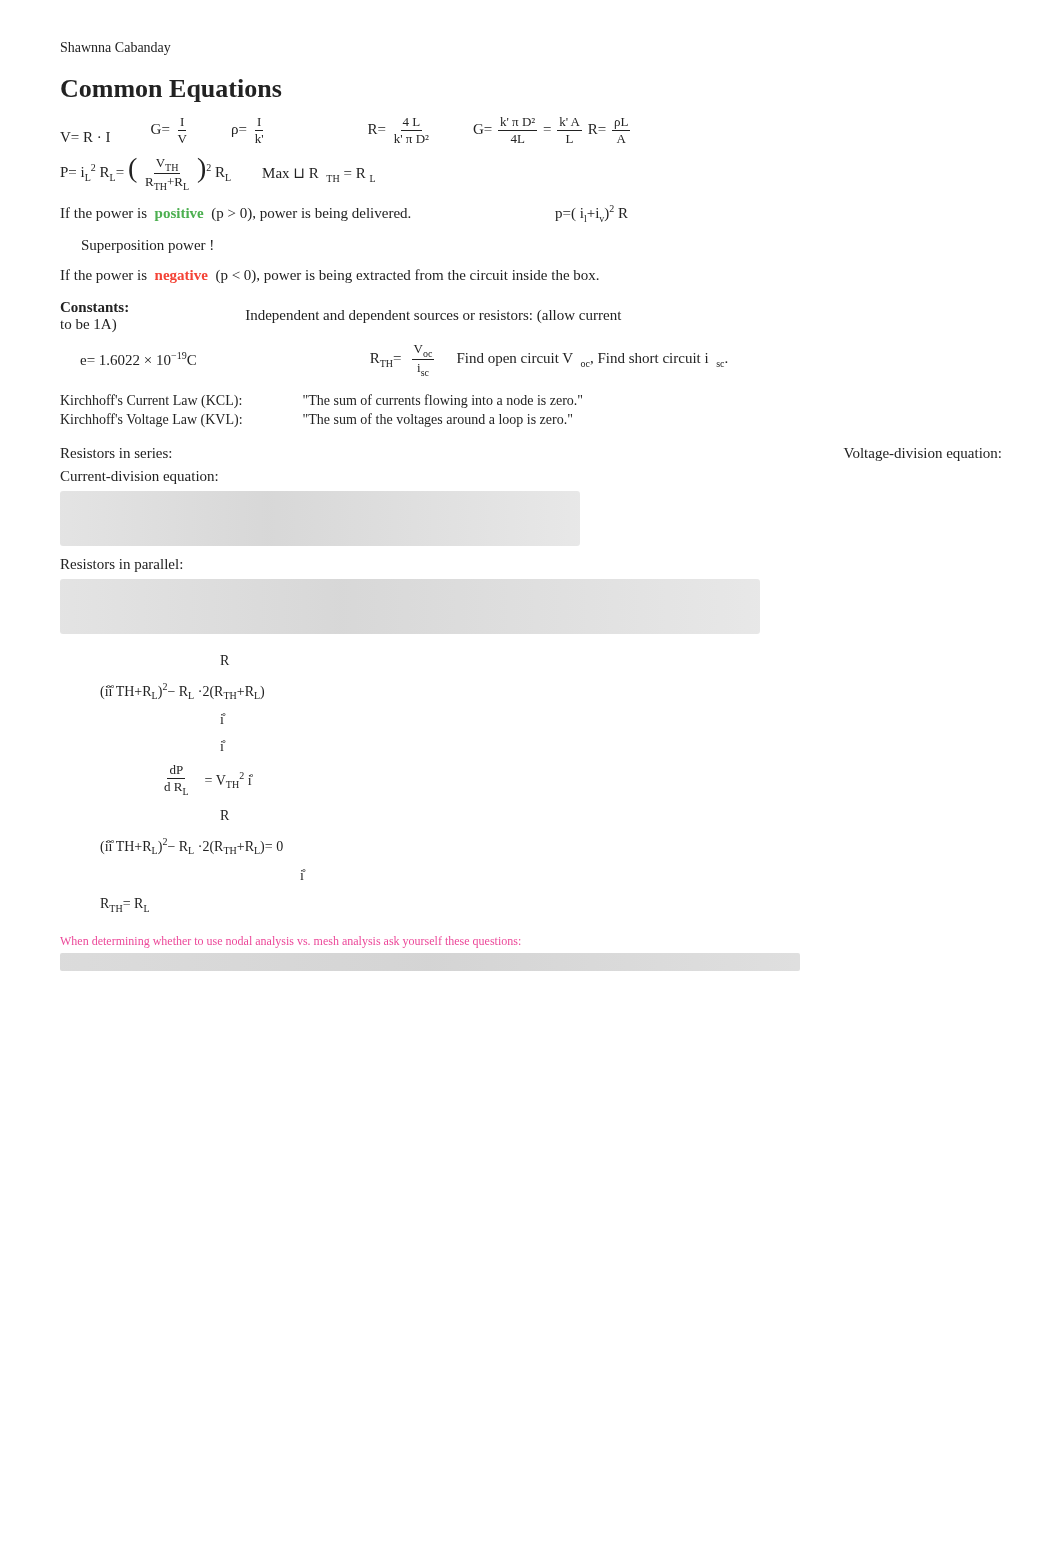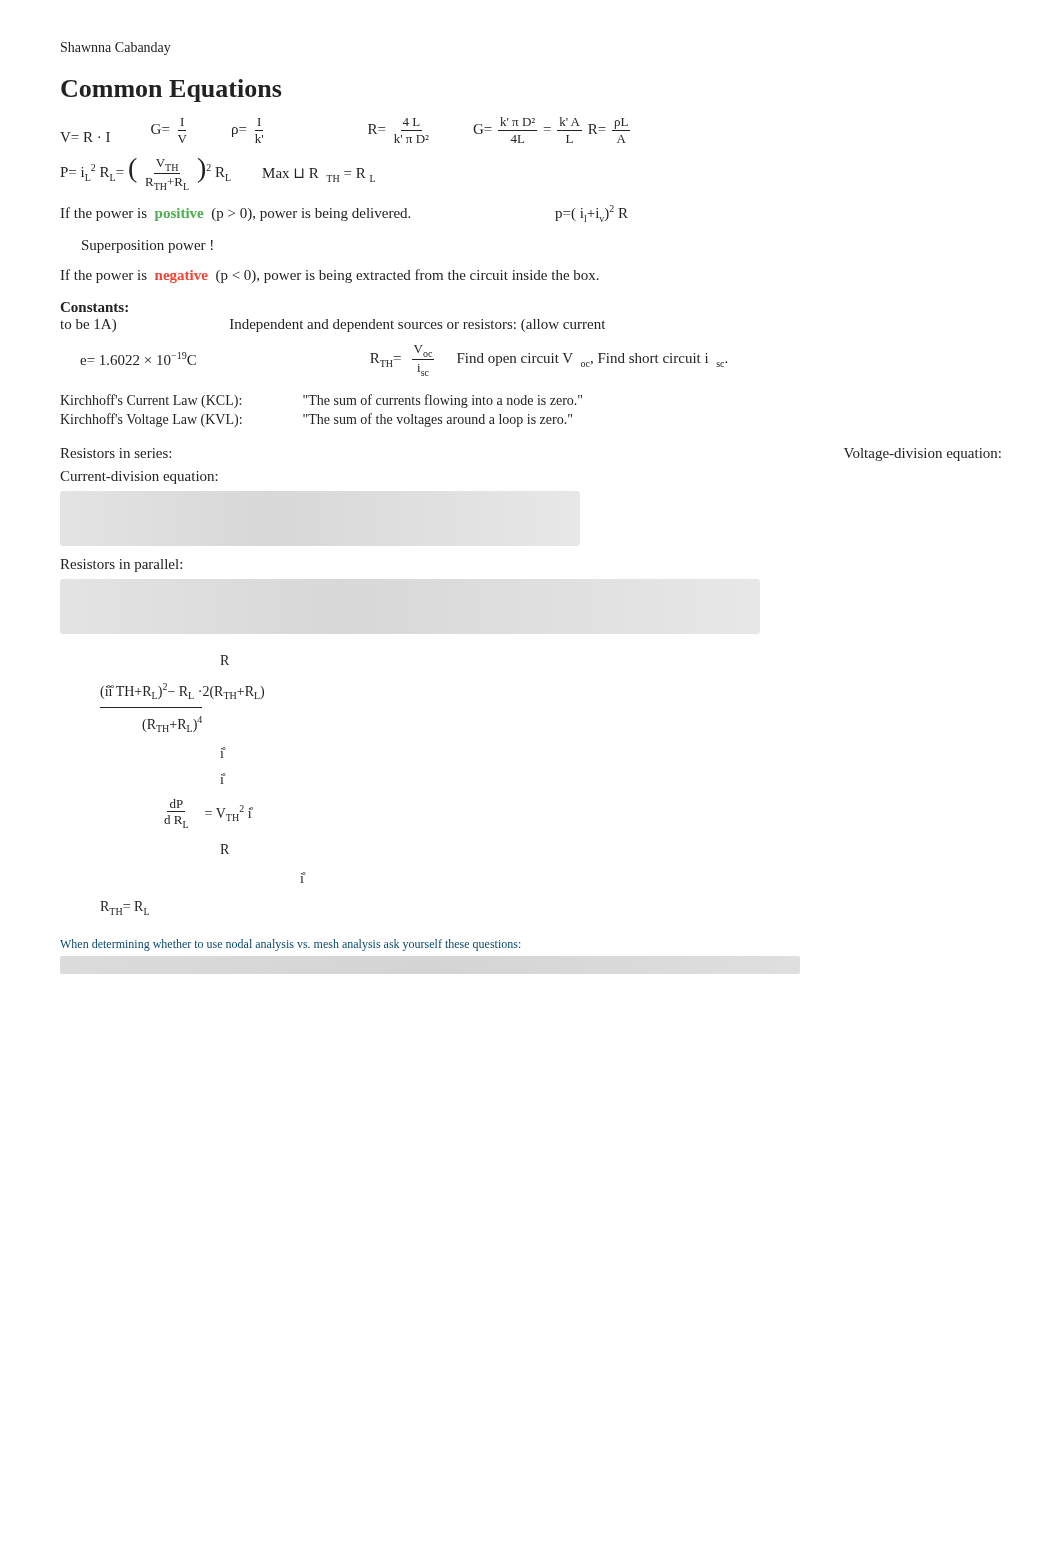--- a/index.html
+++ b/index.html
@@ -54,23 +54,23 @@
     sub { font-size: 10px; vertical-align: sub; }
     .positive { color: #4caf50; font-weight: bold; }
     .negative { color: #f44336; font-weight: bold; }
     .section-text {
       margin: 6px 0;
       line-height: 1.6;
     }
     .indent { margin-left: 21px; }
     .constants-row {
       display: flex;
-      gap: 40px;
+      gap: 56px;
       margin: 8px 0;
-      align-items: flex-end;
+      align-items: center;
     }
     .kcl-table {
       margin: 14px 0;
       display: flex;
       gap: 60px;
     }
     .kcl-col { }
     .kcl-row { margin-bottom: 3px; font-size: 14px; }
     .blurred-image-wide {
       width: 680px;
@@ -87,21 +87,21 @@
     }
     .deriv-row {
       display: flex;
       align-items: center;
       gap: 6px;
       margin-bottom: 2px;
     }
     .footnote {
       font-size: 12px;
       margin-top: 16px;
-      color: #0c4a6e;
+      color: #ec4899;
     }
     .blurred-bottom {
       width: 740px;
       height: 18px;
       background: linear-gradient(90deg, #b0b0b0 0%, #a0a0a0 50%, #b8b8b8 100%);
       border-radius: 2px;
       margin-top: 4px;
       opacity: 0.45;
     }
     .p-max-box {
@@ -262,42 +262,42 @@
   <div class="deriv-row">
     <span style="margin-left: 120px;">R</span>
   </div>
 
   <div class="deriv-row">
     <span>
       (i̊i̊ TH+R<sub>L</sub>)<sup>2</sup>− R<sub>L</sub> ·2(R<sub>TH</sub>+R<sub>L</sub>)
     </span>
   </div>
 
-  <div class="deriv-row">
-    <span style="border-top: 1px solid #222; padding-top: 2px;">
-      &nbsp;&nbsp;&nbsp;&nbsp;&nbsp;&nbsp;&nbsp;&nbsp;&nbsp;&nbsp;&nbsp;&nbsp;(R<sub>TH</sub>+R<sub>L</sub>)<sup>4</sup>
-    </span>
-  </div>
 
   <div class="deriv-row" style="margin-left:120px;">
     <span>i̊<br>i̊</span>
   </div>
 
   <div class="deriv-row" style="margin-left: 60px; align-items:center; gap: 12px;">
     <span class="fraction">
       <span class="numer">dP</span>
       <span class="denom">d R<sub>L</sub></span>
     </span>
     <span>= V<sub>TH</sub><sup>2</sup> i̊</span>
   </div>
 
   <div class="deriv-row" style="margin-top:6px;">
     <span style="margin-left:120px;">R</span>
   </div>
 
+  <div class="deriv-row">
+    <span>
+      (i̊i̊ TH+R<sub>L</sub>)<sup>2</sup>− R<sub>L</sub> ·2(R<sub>TH</sub>+R<sub>L</sub>)= 0
+    </span>
+  </div>
 
   <div class="deriv-row" style="margin-left: 200px;">
     <span>i̊</span>
   </div>
 
   <div class="deriv-row">
     <span>R<sub>TH</sub>= R<sub>L</sub></span>
   </div>
 </div>
 

